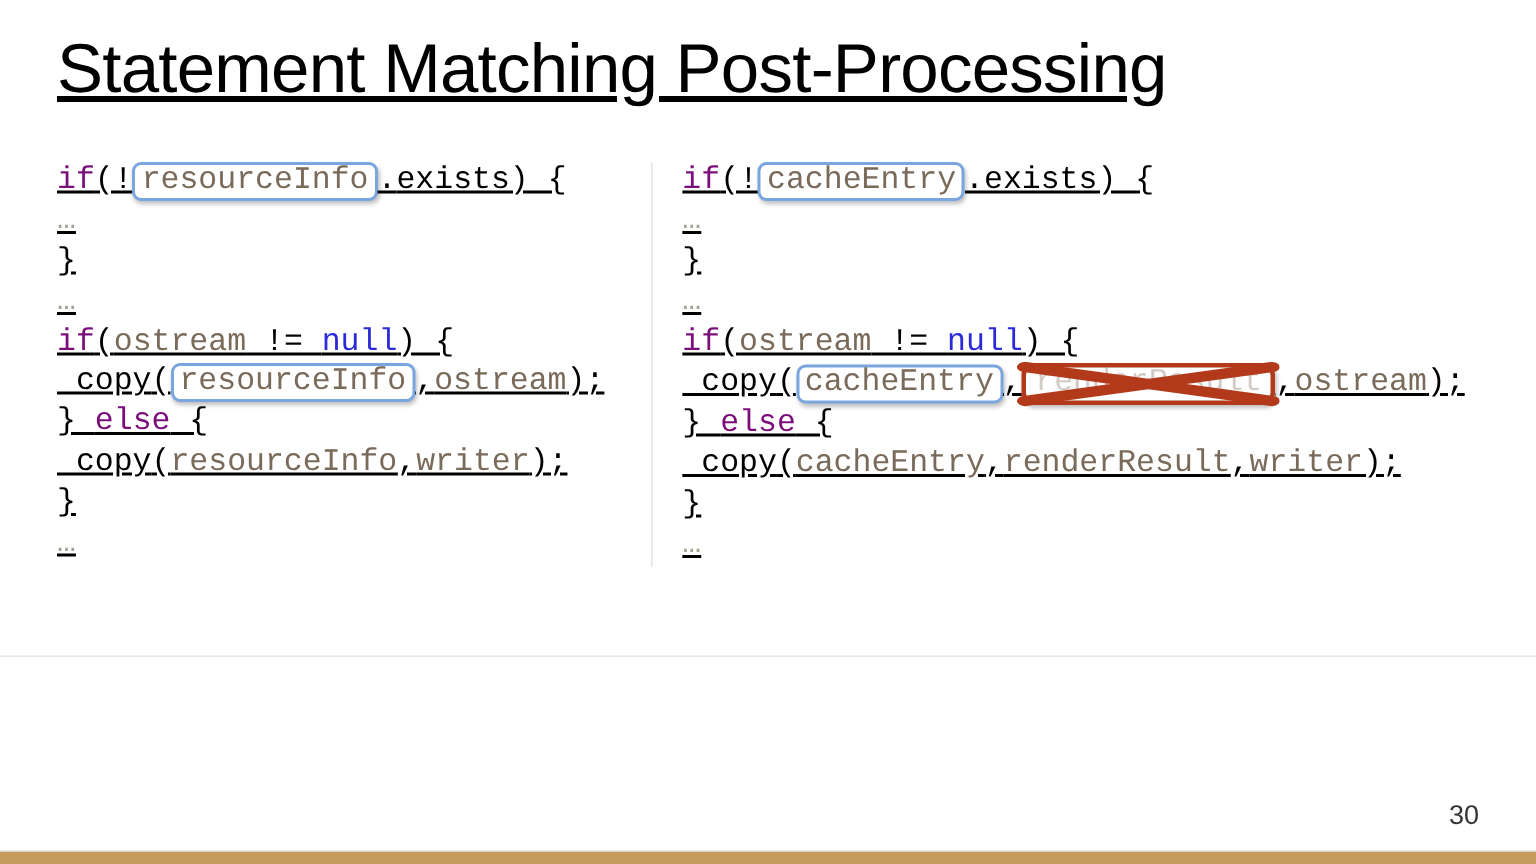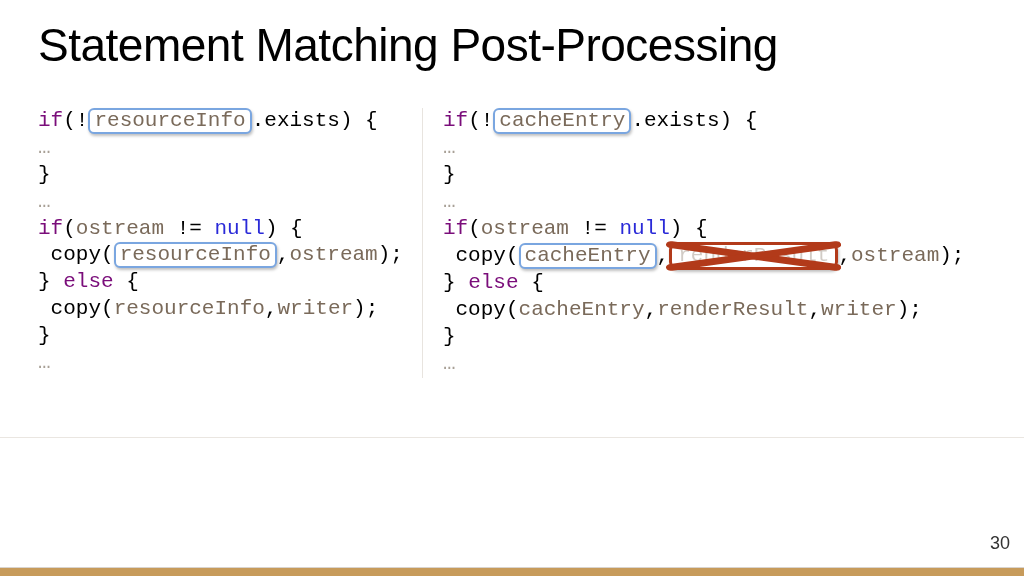--- a/index.html
+++ b/index.html
@@ -1,34 +1,34 @@
 <!DOCTYPE html>
 <html><head>
 <meta charset="utf-8">
 <style>
   * { margin: 0; padding: 0; box-sizing: border-box; }
   html, body { width: 1024px; height: 576px; font-family: "Segoe UI", "Helvetica Neue", Arial, sans-serif; background: #fff; color: #000; }
-  .slide { position: relative; width: 1024px; height: 576px; padding: 18px 36px 0 38px; }
+  .slide { position: relative; width: 1024px; height: 576px; padding: 18px 36px 0 38px; text-decoration: underline; }
   .title { font-size: 46px; font-weight: 400; letter-spacing: -0.5px; }
   .subtitle { font-size: 26px; font-weight: 400; margin-top: 26px; }
-  .cols { display: flex; margin-top: 36px; gap: 40px; }
+  .cols { display: flex; margin-top: 36px; gap: 52px; }
   .col { flex: 0 0 auto; }
   .code { font-family: Consolas, "Courier New", monospace; font-size: 21px; line-height: 1.28; white-space: pre; color: #000; }
   .kw { color: #7a0d7a; }           
   .id { color: #7a6a5a; }           
   .lit { color: #2a2ad8; }          
   .ell { color: #a8a096; }          
   .boxed { display: inline-block; border: 2px solid #7aa6e0; border-radius: 6px; padding: 0 4px; box-shadow: 1px 2px 3px rgba(0,0,0,0.25); background: #fff; line-height: 1.05; }
   .crossed-wrap { position: relative; display: inline-block; }
   .crossed-box { display: inline-block; border: 3px solid #b23a1a; border-radius: 8px; padding: 0 6px; color: rgba(122,106,90,0.35); box-shadow: 1px 2px 3px rgba(0,0,0,0.25); line-height:1.05;}
   .crossed-wrap svg { position: absolute; left: -3px; top: -3px; width: calc(100% + 6px); height: calc(100% + 6px); }
   .footer-bar { position: absolute; left: 0; bottom: 0; width: 1024px; height: 8px; background: #c79b5b; }
   .footer-line { position: absolute; left: 0; bottom: 8px; width: 1024px; height: 1px; background: #d9d4cf; }
   .divider { position: absolute; left: 0; width: 1024px; height: 1px; background: #eae6e1; }
-  .pagenum { position: absolute; right: 14px; bottom: 22px; font-size: 18px; color: #333; }
+  .pagenum { position: absolute; right: 38px; bottom: 22px; font-size: 18px; color: #333; }
   .vline { position:absolute; top:0; bottom:0; left:-21px; width:1px; background:#e8e4df;}
   .colwrap { position:relative; }
 </style>
 </head>
 <body>
 
 <div class="slide">
   <div class="title">Statement Matching Post-Processing</div>
 
   <div class="cols">

